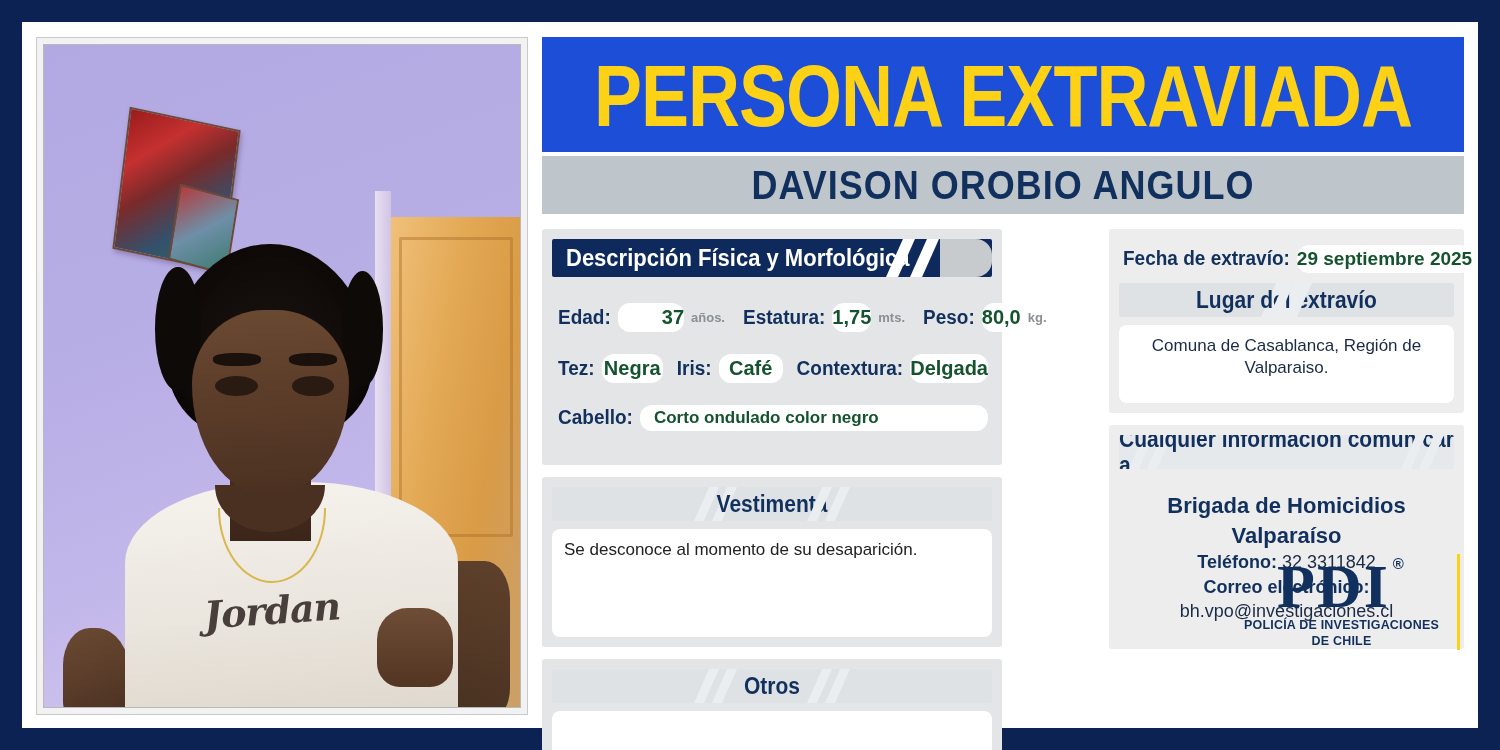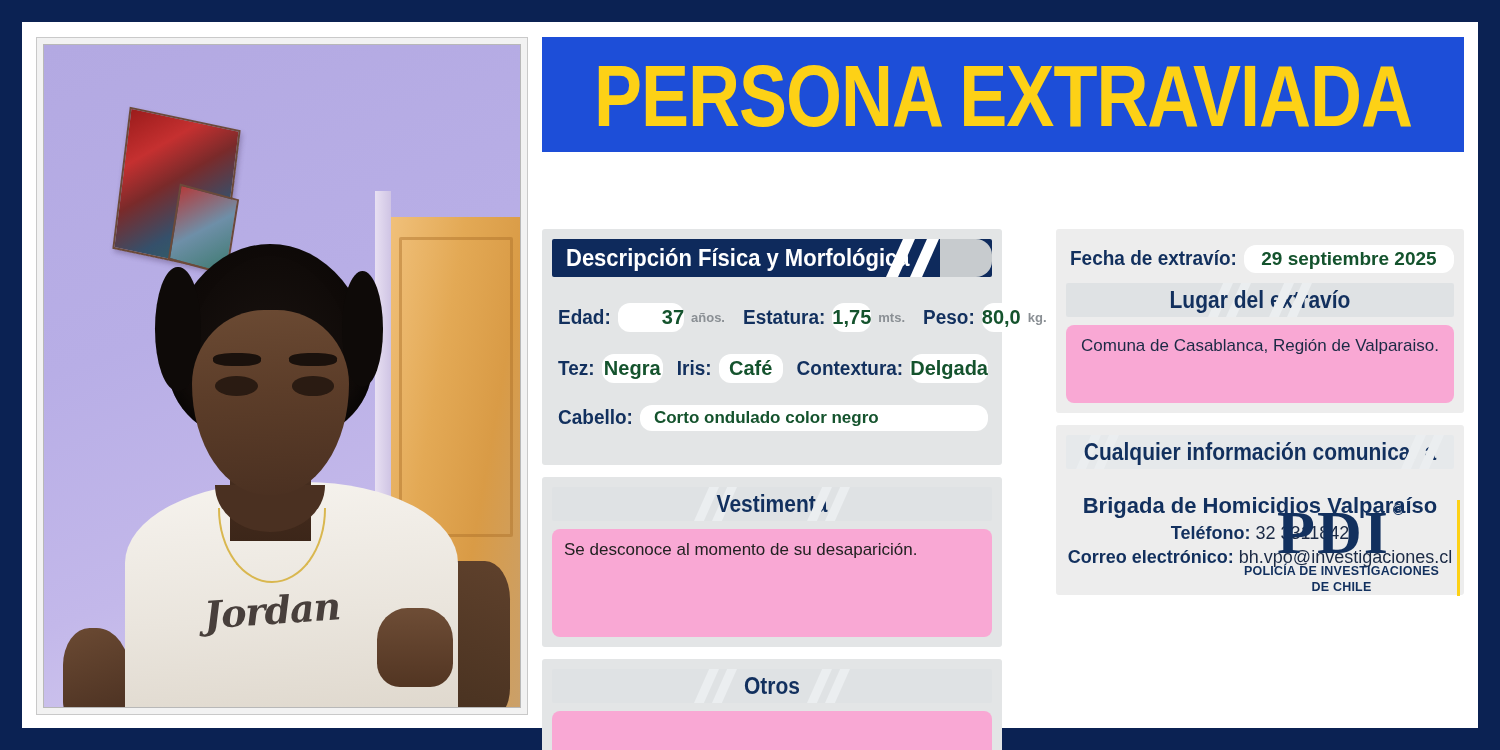--- a/index.html
+++ b/index.html
@@ -160,21 +160,21 @@
     display:flex;align-items:center;justify-content:center;
   }
   .name-bar h2{
     margin:0;color:#12305e;font-size:36px;font-weight:bold;
     letter-spacing:1px;transform:scaleY(1.14);
     white-space:nowrap;
   }
 
   
   .col-left{position:absolute;left:0;top:192px;width:460px;}
-  .col-right{position:absolute;right:0;top:192px;width:408px;}
+  .col-right{position:absolute;right:0;top:192px;width:355px;}
 
   .panel{
     background:#e3e5e6;
     border-radius:3px;
     padding:10px;
     box-sizing:border-box;
     margin-bottom:12px;
   }
   .panel.light{background:#ededed;}
 
@@ -230,21 +230,21 @@
   .pill.w-age{width:54px;padding-left:44px;}
   .pill.w-height{width:70px;}
   .pill.w-weight{width:70px;}
   .pill.w-tez{width:92px;}
   .pill.w-iris{width:96px;}
   .pill.w-ctx{width:116px;}
   .pill.w-hair{flex:1;text-align:left;padding-left:14px;font-size:17px;}
   .pill.w-date{width:258px;font-size:19px;}
 
   .textbox{
-    background:#f9a8d4;border-radius:8px;
+    background:#ffffff;border-radius:8px;
     height:108px;
     padding:10px 12px;
     box-sizing:border-box;
     color:#222;font-size:17px;line-height:1.3;
   }
   .textbox.short{height:96px;}
   .textbox.place{height:78px;text-align:center;color:#1b2a45;font-size:17px;}
 
   .contact{
     text-align:center;color:#12305e;
@@ -321,20 +321,23 @@
       </div>
     </div>
   </div>
 
   <div class="content">
 
     <div class="title-bar">
       <h1>PERSONA EXTRAVIADA</h1>
     </div>
 
+    <div class="name-bar">
+      <h2>DAVISON OROBIO ANGULO</h2>
+    </div>
 
     <div class="col-left">
 
       <div class="panel">
         <div class="hdr-navy">
           <span class="ht">Descripción Física y Morfológica</span>
           <span class="slash s1"></span>
           <span class="slash s2"></span>
           <span class="cap"></span>
         </div>

